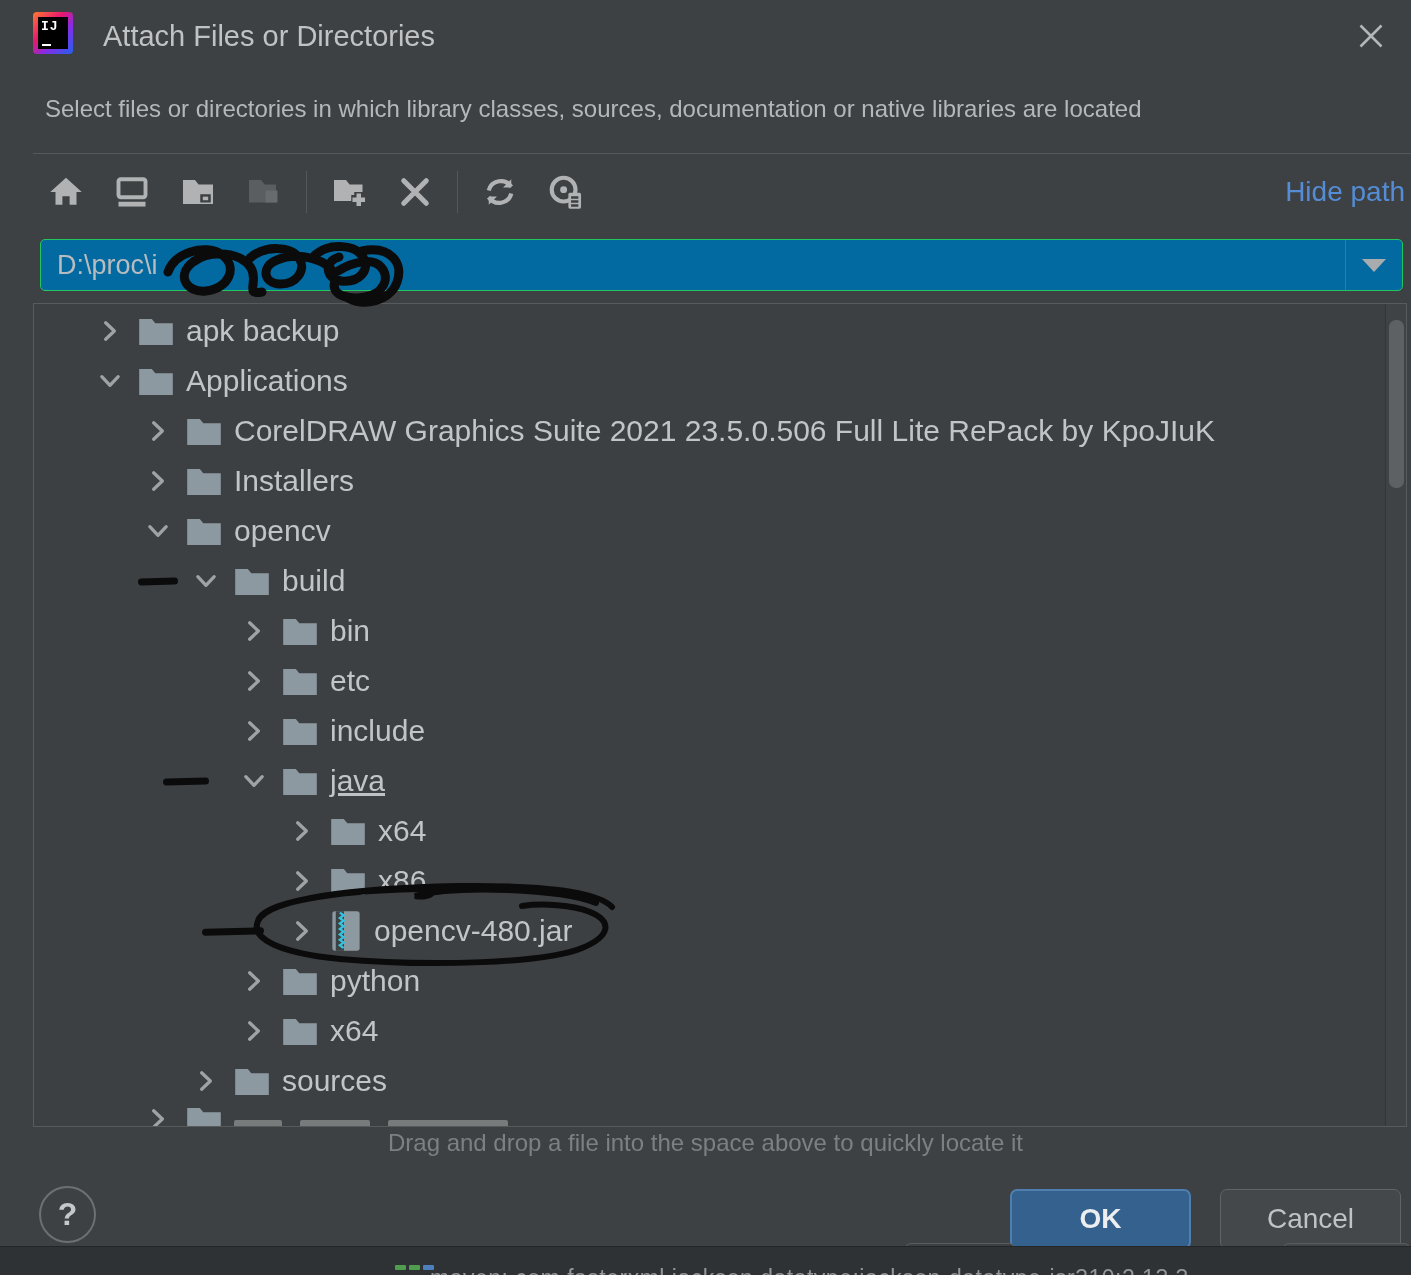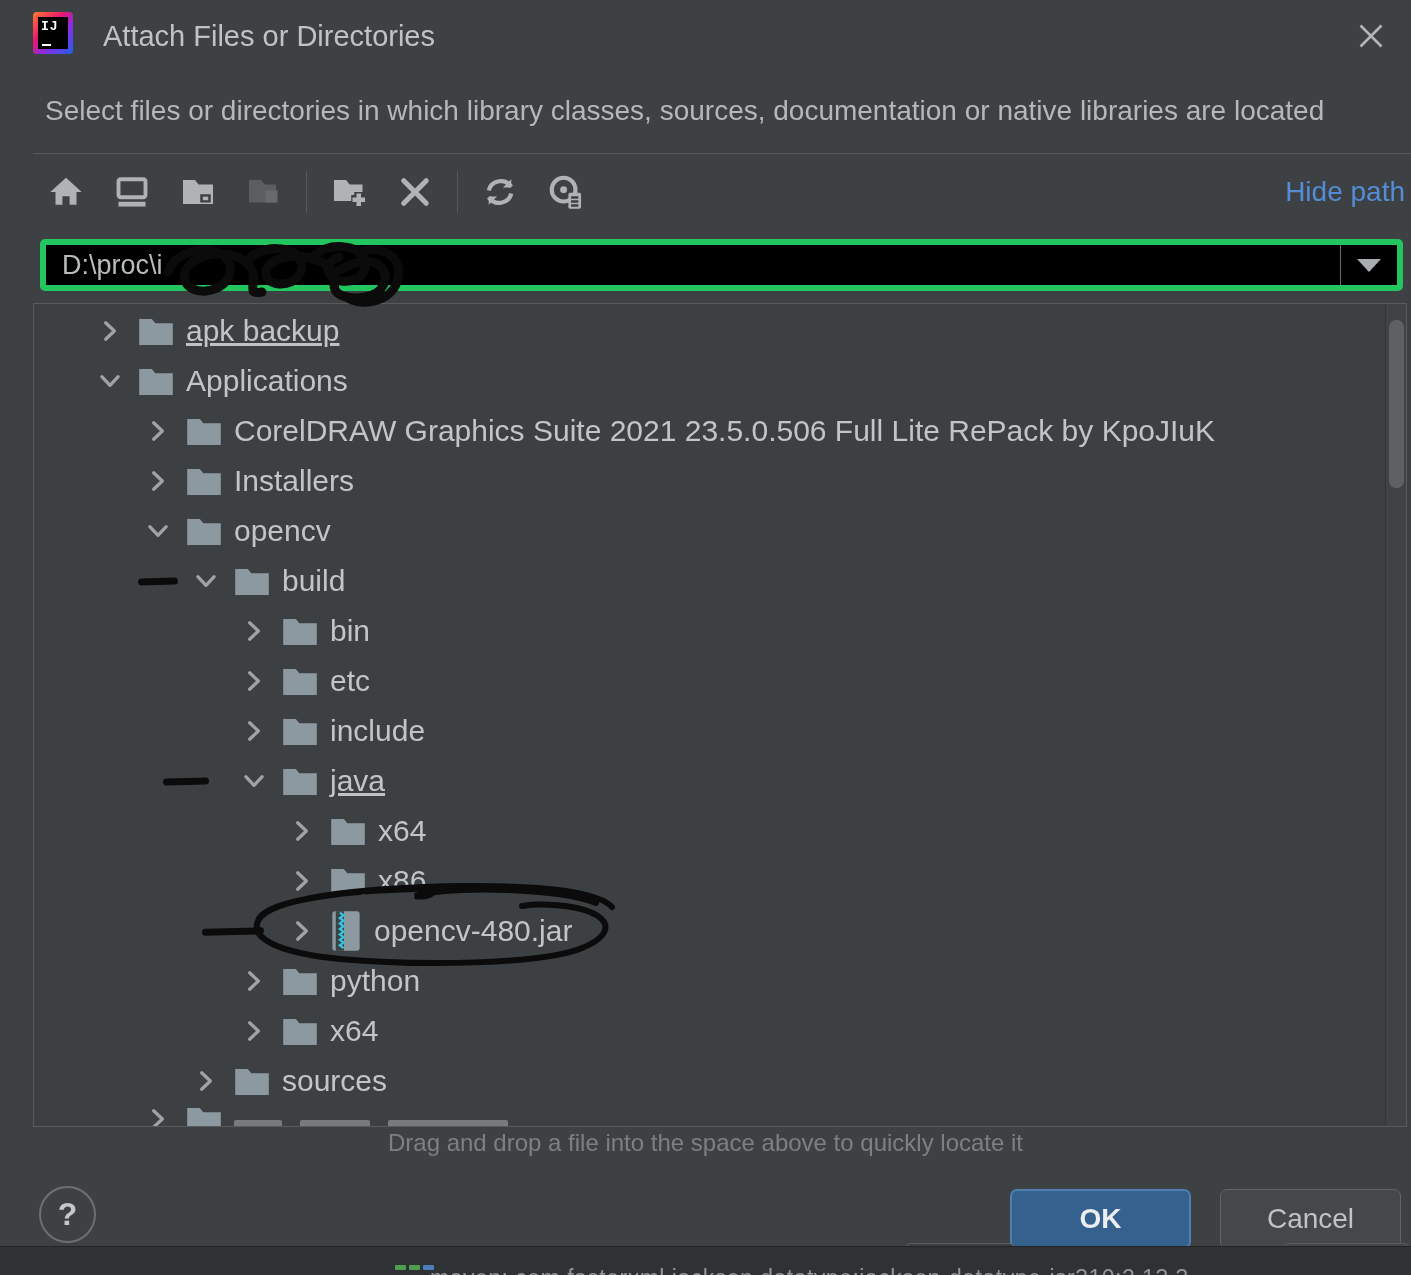--- a/index.html
+++ b/index.html
@@ -14,32 +14,32 @@
   
   .app-logo { position:absolute; left:33px; top:12px; width:40px; height:42px;
     background:linear-gradient(135deg,#ff7a2f 0%,#e8176e 38%,#8a2be2 62%,#2161f0 100%);
     border-radius:4px; }
   .app-logo .inner { position:absolute; inset:5px; background:#000; }
   .app-logo .ij { position:absolute; left:8px; top:7px; font:bold 13px "Liberation Mono", monospace; color:#fff; letter-spacing:1px;}
   .app-logo .dash { position:absolute; left:9px; bottom:8px; width:9px; height:2px; background:#fff; }
   .win-title { position:absolute; left:103px; top:20px; font-size:29px; color:#c0c2c4; }
   .close-btn { position:absolute; right:18px; top:14px; width:44px; height:44px; cursor:pointer;
     display:flex; align-items:center; justify-content:center; }
-  .subtitle { position:absolute; left:45px; top:95px; font-size:28px; color:#b5b8ba; white-space:nowrap; }
+  .subtitle { position:absolute; left:45px; top:95px; font-size:24px; color:#b5b8ba; white-space:nowrap; }
   .divider { position:absolute; left:33px; right:0; top:153px; height:1px; background:#55585a; }
 
   
   .toolbar { position:absolute; left:40px; top:166px; height:52px; display:flex; align-items:center; }
   .tb-btn { width:52px; height:48px; display:flex; align-items:center; justify-content:center; cursor:pointer; margin-right:14px; border-radius:4px; }
   .tb-sep { width:1px; height:42px; background:#55585a; margin:0 16px 0 2px; }
   .hide-path { position:absolute; right:6px; top:176px; font-size:28px; color:#548cd6; cursor:pointer; }
 
   
   .path-combo { position:absolute; left:40px; top:239px; width:1363px; height:52px;
-    border:6px solid #22c55e; border-radius:5px; background:#000000; display:flex; }
+    border:1px solid #22c55e; border-radius:5px; background:#0369a1; display:flex; }
   .path-input { flex:1; background:transparent; border:none; outline:none;
     font-family:"Liberation Sans", sans-serif; font-size:27px; color:#b9bcbe; padding:0 16px; }
   .combo-arrow-btn { width:57px; border-left:1px solid #686b6d; display:flex; align-items:center; justify-content:center; cursor:pointer; border-radius:0 5px 5px 0; }
   .combo-arrow { width:0; height:0; border-left:12px solid transparent; border-right:12px solid transparent; border-top:13px solid #a9acae; }
 
   
   .tree-panel { position:absolute; left:33px; top:303px; width:1374px; height:824px;
     border:1px solid #585b5d; background:#3d4042; overflow:hidden; }
   .tree-rows { position:absolute; left:0; top:2px; right:22px; }
   .tree-row { position:relative; height:50px; display:flex; align-items:center; cursor:pointer; white-space:nowrap; }
@@ -157,21 +157,21 @@
 
   <div class="path-combo">
     <input class="path-input" readonly="" value="D:\proc\i" style="">
     <div class="combo-arrow-btn">
       <div class="combo-arrow"></div>
     </div>
   </div>
 
   <div class="tree-panel">
     <div class="tree-rows">
-        <div class="tree-row" style="padding-left: 63px; text-decoration: underline;">
+        <div class="tree-row" style="padding-left: 63px;">
           <span class="chev">
             <svg width="24" height="24" viewBox="0 0 22 22" fill="none">
               <path d="M7 3.5 L15 11 L7 18.5" stroke="#9fa3a5" stroke-width="3" stroke-linecap="round" stroke-linejoin="round"></path>
             </svg>
           </span>
           <span class="tico">
             <svg width="34" height="28" viewBox="0 0 24 20">
               <path d="M0 1.5 h9 l2.5 3 H24 V20 H0 Z" fill="#8d99a1"></path>
             </svg>
           </span>

